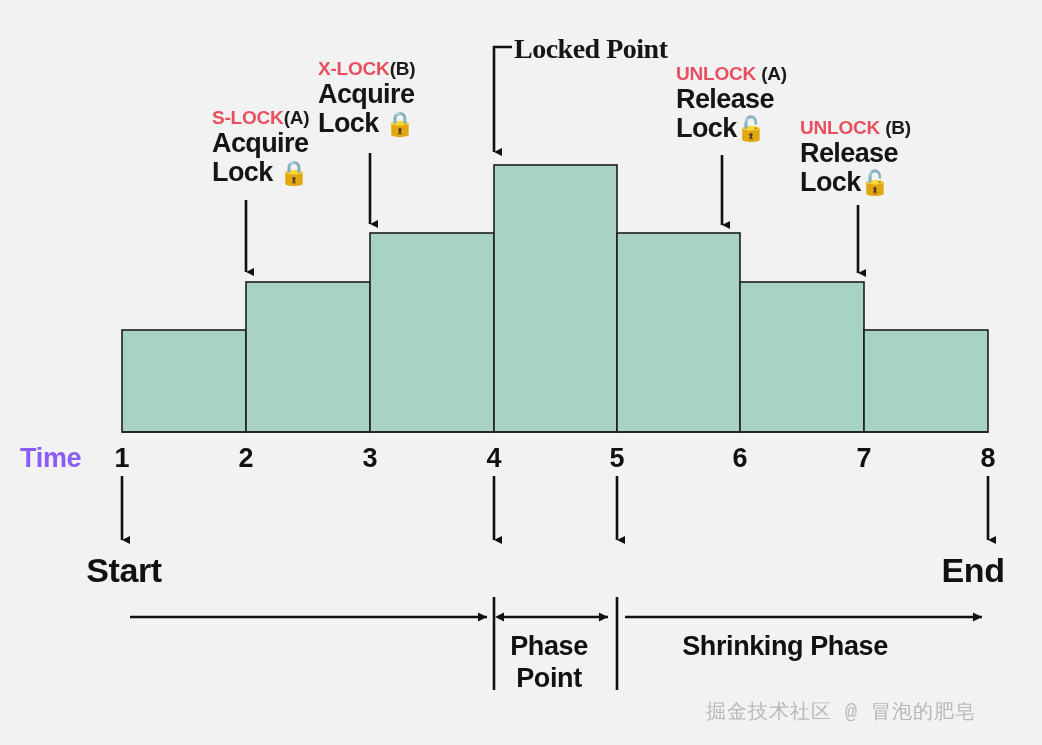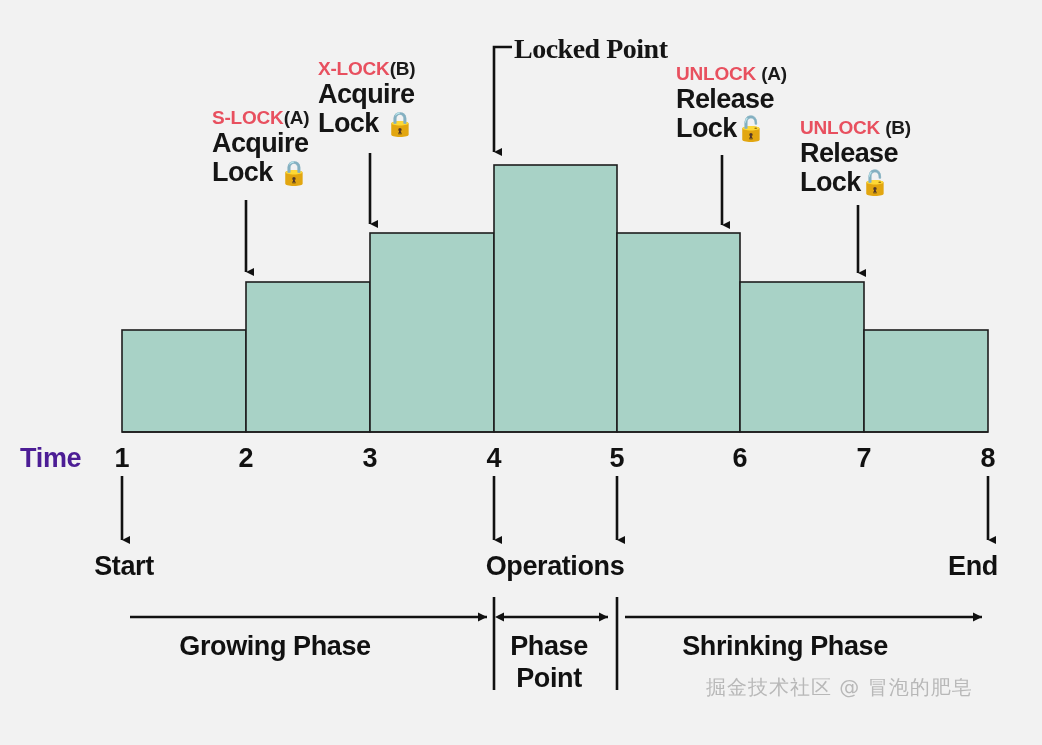--- a/index.html
+++ b/index.html
@@ -65,26 +65,26 @@
     position: absolute;
     font-size: 27px;
     font-weight: 700;
     color: #111;
     transform: translateX(-50%);
   }
   .time-label {
     position: absolute;
     font-size: 27px;
     font-weight: 700;
-    color: #4c1d95;
+    color: #8b5cf6;
     letter-spacing: -0.3px;
   }
   .milestone {
     position: absolute;
-    font-size: 27px;
+    font-size: 34px;
     font-weight: 700;
     color: #111;
     transform: translateX(-50%);
     white-space: nowrap;
     letter-spacing: -0.4px;
   }
   .phase-label {
     position: absolute;
     font-size: 27px;
     font-weight: 700;
@@ -187,29 +187,25 @@
   <div class="axis-num" style="left:122px; top:443px;">1</div>
   <div class="axis-num" style="left:246px; top:443px;">2</div>
   <div class="axis-num" style="left:370px; top:443px;">3</div>
   <div class="axis-num" style="left:494px; top:443px;">4</div>
   <div class="axis-num" style="left:617px; top:443px;">5</div>
   <div class="axis-num" style="left:740px; top:443px;">6</div>
   <div class="axis-num" style="left:864px; top:443px;">7</div>
   <div class="axis-num" style="left:988px; top:443px;">8</div>
 
   <div class="milestone" style="left:124px; top:551px;">Start</div>
-  <div class="milestone" style="left:555px; top:551px;">Operations</div>
   <div class="milestone" style="left:973px; top:551px;">End</div>
 
-  <div class="phase-label" style="left:275px; top:631px;">
-    <span>Growing Phase</span>
-  </div>
   <div class="phase-label" style="left:549px; top:631px;">
     <span>Phase</span><br>
     <span>Point</span>
   </div>
   <div class="phase-label" style="left:785px; top:631px;">
     <span>Shrinking Phase</span>
   </div>
 
-  <div class="watermark" style="left:706px; top:674px;">掘金技术社区 @ 冒泡的肥皂</div>
+  <div class="watermark" style="left:706px; top:698px;font-family:Liberation Mono, monospace;">掘金技术社区 @ 冒泡的肥皂</div>
 
 </div>
 
 </body></html>

